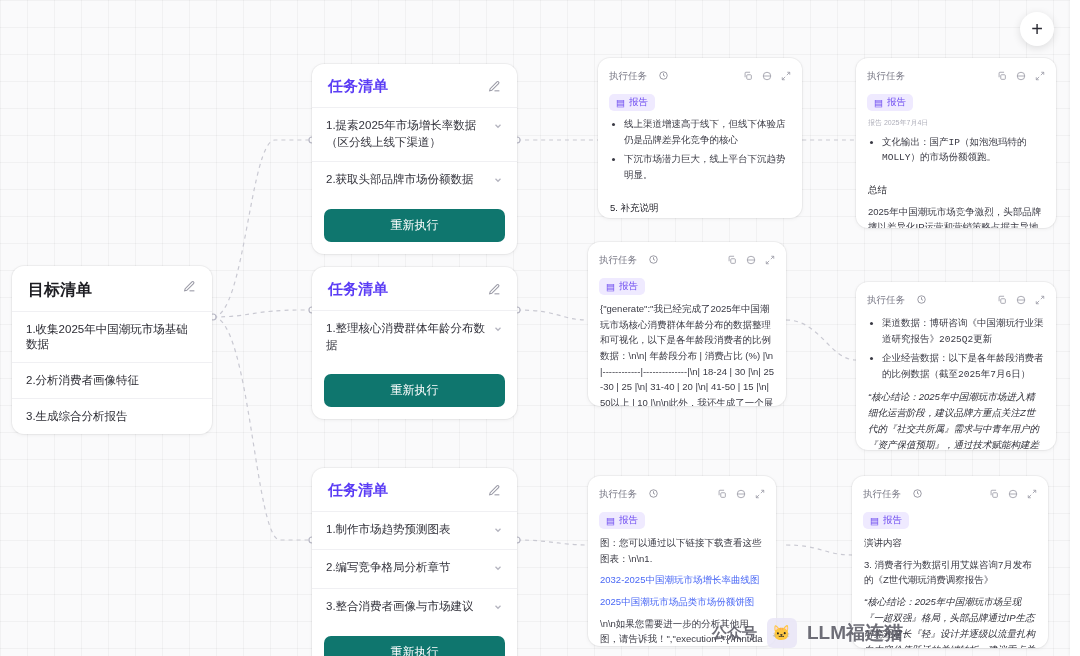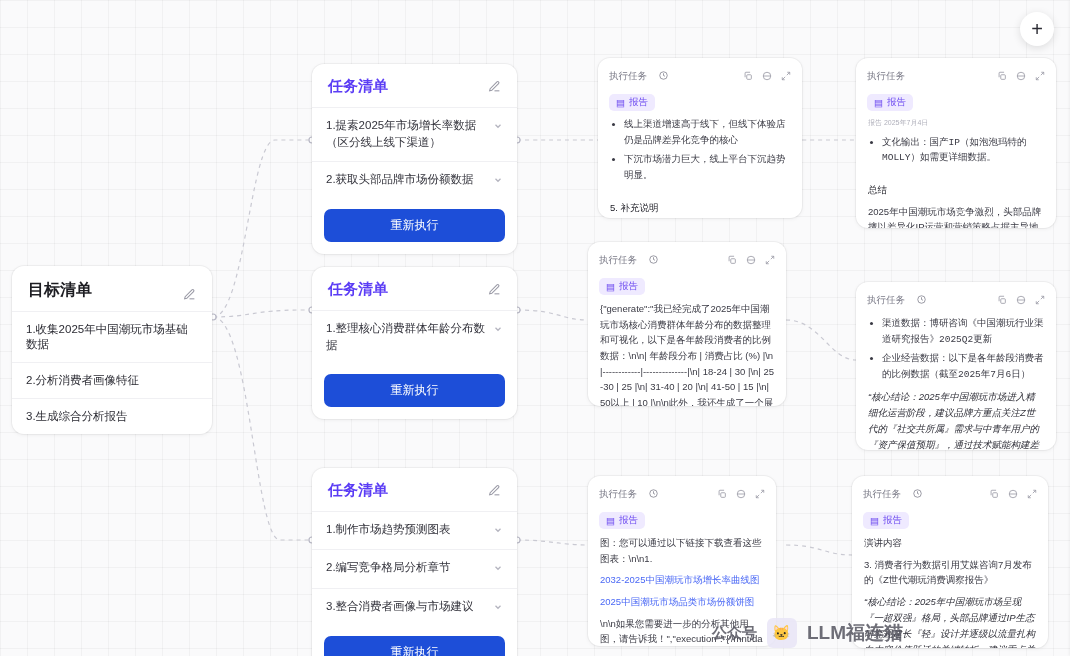--- a/index.html
+++ b/index.html
@@ -25,21 +25,21 @@
     background: #ffffff;
     border-radius: 12px;
     box-shadow: 0 1px 4px rgba(0,0,0,0.06), 0 0 0 1px rgba(0,0,0,0.04);
     box-sizing: border-box;
   }
 
   
   .goal-card { padding: 0; }
   .goal-head {
     display: flex;
-    align-items: flex-end;
+    align-items: flex-start;
     justify-content: space-between;
     padding: 14px 16px 10px 16px;
     gap: 8px;
   }
   .goal-title {
     font-size: 16px;
     font-weight: bold;
     color: #1d1d22;
   }
   .edit-icon { color: #9a9aa6; display: flex; }
@@ -72,21 +72,21 @@
     color: #32323b;
     padding: 9px 14px;
     border-top: 1px solid #f0f0f3;
     line-height: 1.5;
   }
   .chev { color: #b4b4bf; flex: 0 0 auto; margin-top: 2px; }
   .rerun-wrap { padding: 10px 12px 12px 12px; }
   .rerun-btn {
     display: block;
     width: 100%;
-    background: #1d4ed8;
+    background: #0f766e;
     color: #fff;
     font-size: 12px;
     border: none;
     border-radius: 7px;
     padding: 8px 0;
     cursor: pointer;
     font-family: "Liberation Sans", sans-serif;
   }
 
   
@@ -423,21 +423,21 @@
             </svg></span>
       </span>
     </div>
     <span class="report-tag">
       <span>▤</span>
       <span>报告</span>
     </span>
     <div class="exec-body">
       <p style="font-size:7px;color:#b0b0bb">报告 2025年7月4日</p>
       <ul>
-        <li>文化输出：国产IP（如泡泡玛特的MOLLY）如需更详细数据。</li>
+        <li>文化输出：国产IP（如泡泡玛特的MOLLY）的市场份额领跑。</li>
       </ul>
       <p class="strong">总结</p>
       <p>2025年中国潮玩市场竞争激烈，头部品牌擅以差异化IP运营和营销策略占据主导地位，泡泡玛特以30%的市场份额领跑，52TOYS和Keeppley等品牌通过细分市场策略快速起超，IP商业化成为品牌竞争的核心驱动力。</p>
     </div>
   </div>
 
   <div class="card exec-card" style="left:856px; top:282px; width:200px; height:168px;">
     <div class="exec-head">
       <span class="exec-head-left">
         <span>执行任务</span>

